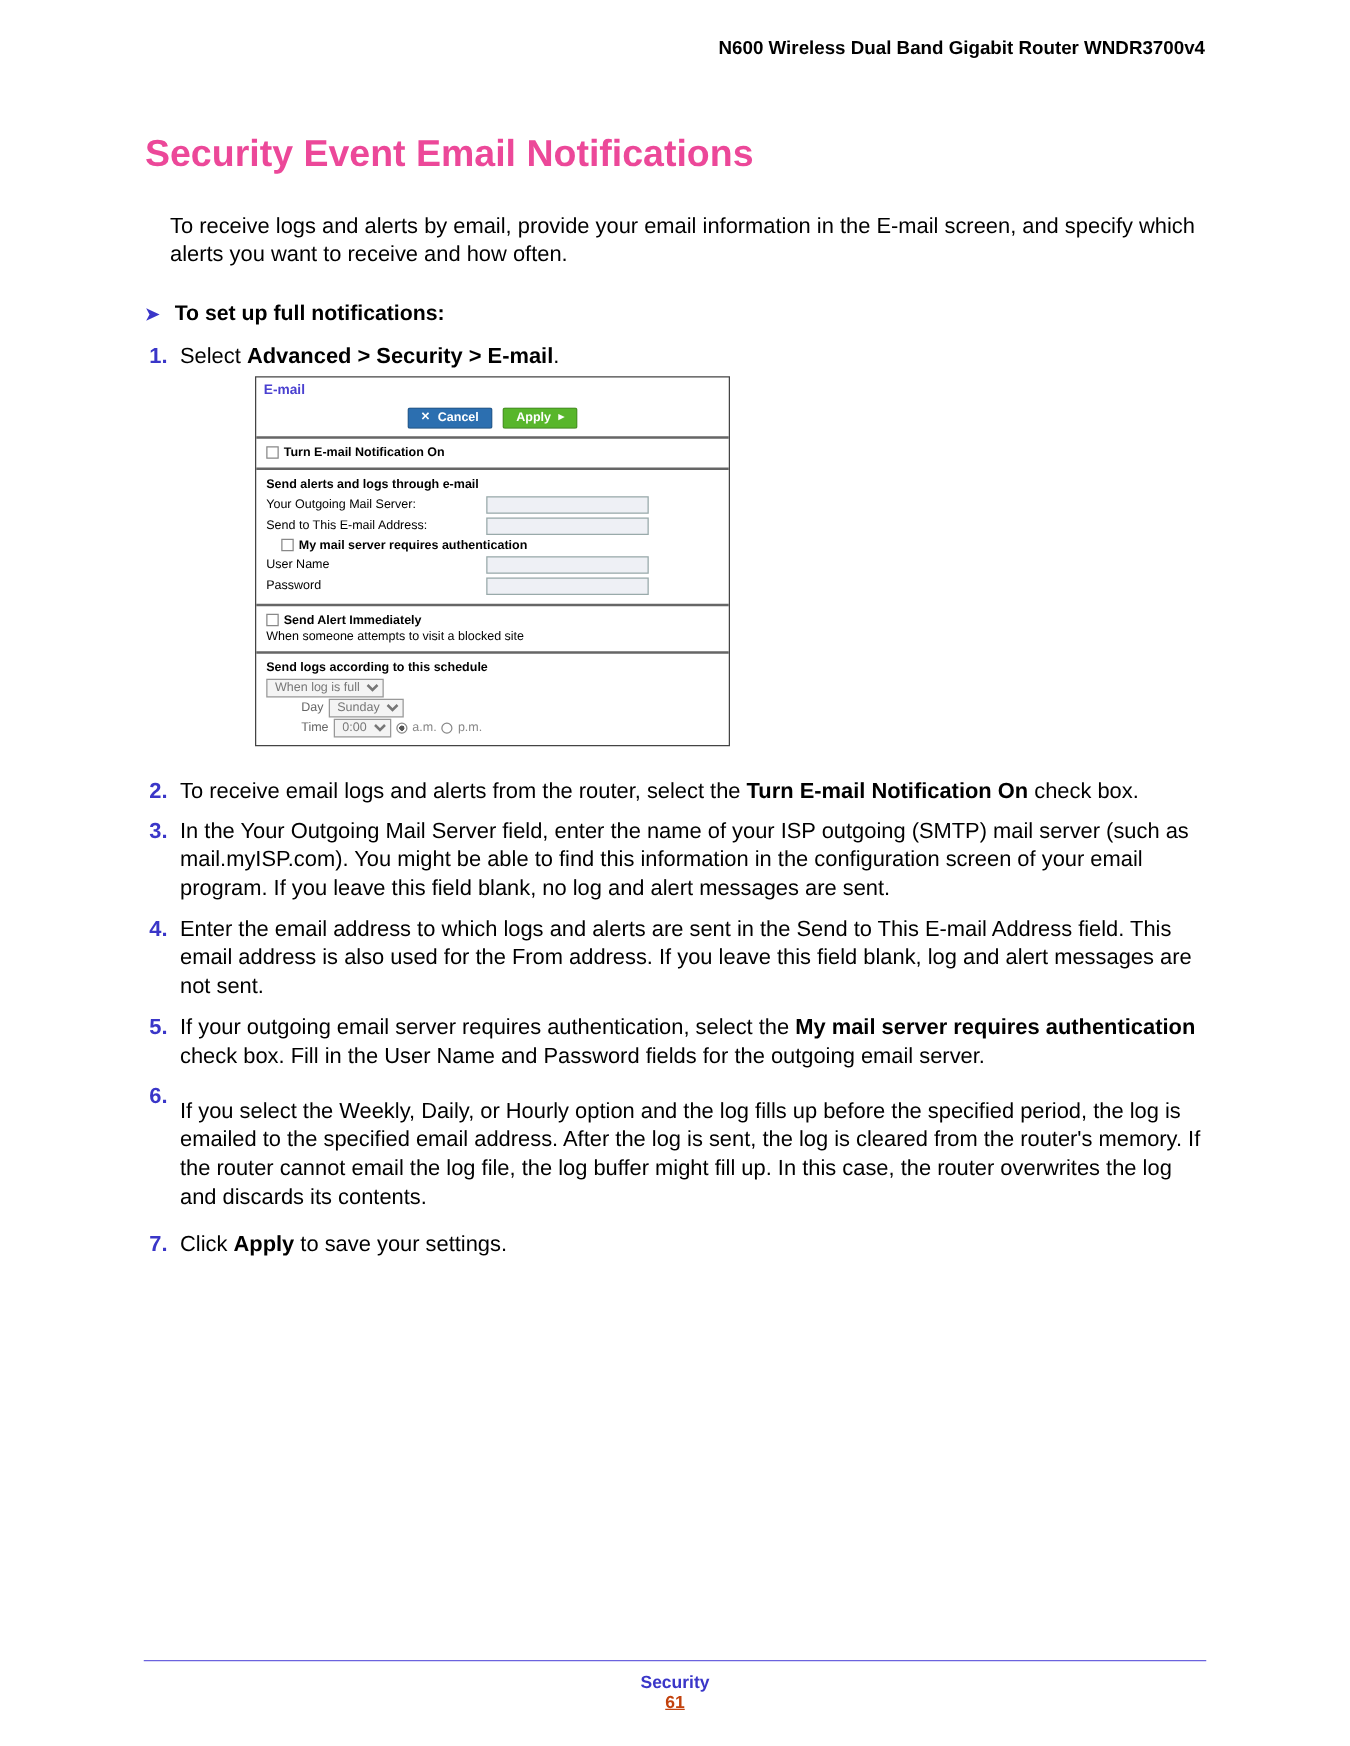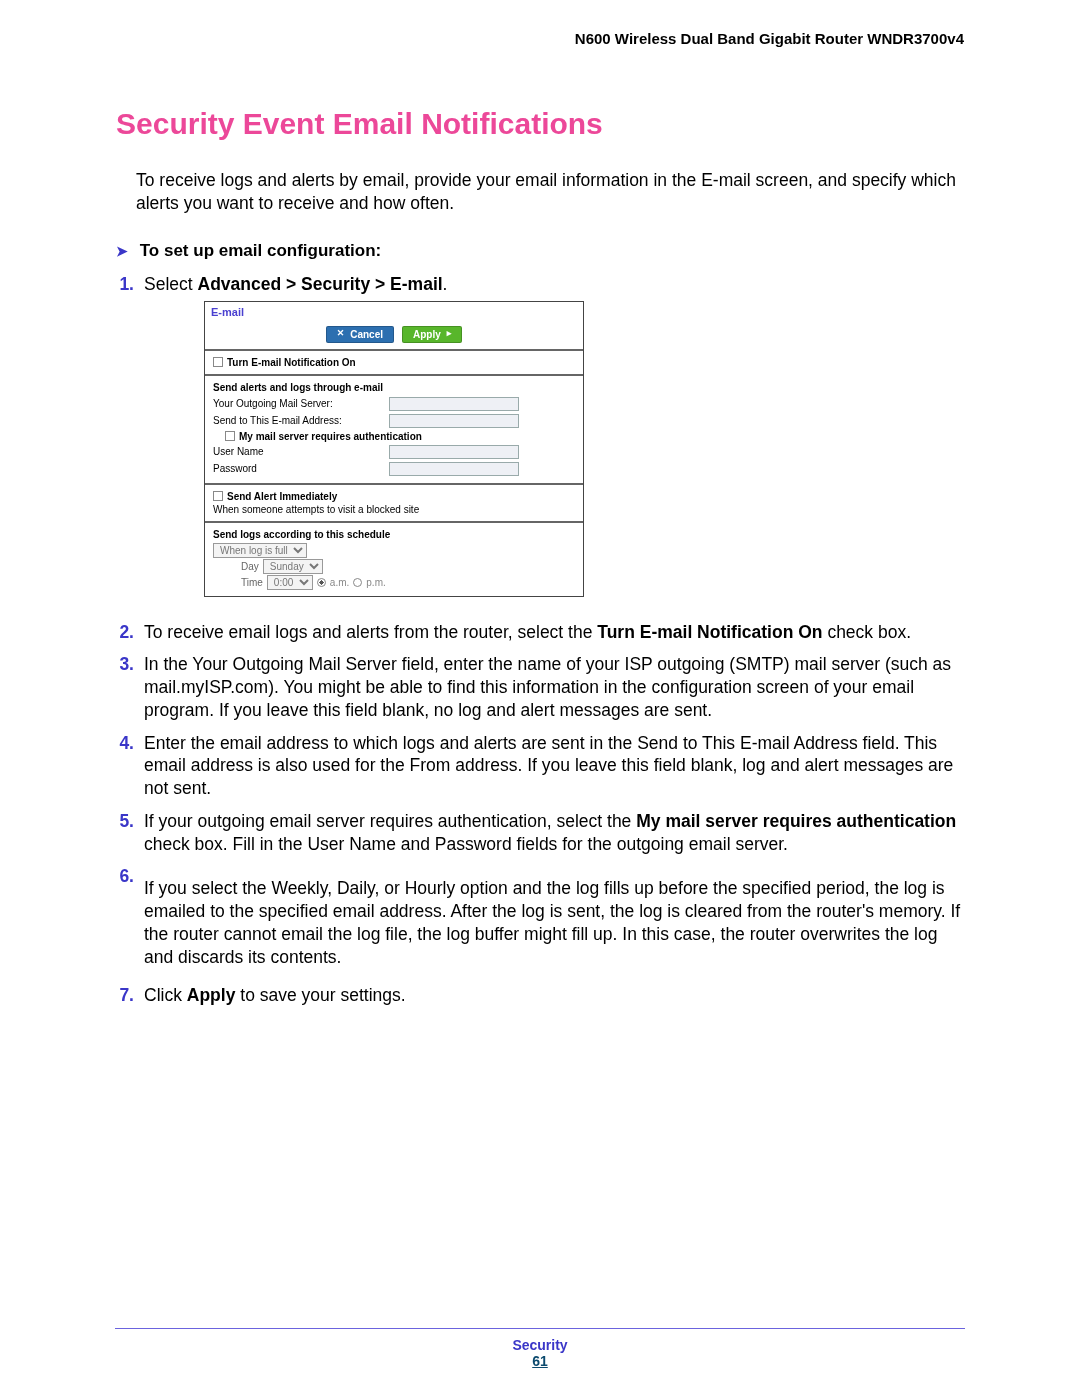--- a/index.html
+++ b/index.html
@@ -151,41 +151,41 @@
 
     .footer {
       position: absolute;
       bottom: 28px;
       left: 0; right: 0;
       text-align: center;
       font-size: 14px;
       font-weight: bold;
     }
     .footer .chap { color: #3a36c8; }
-    .footer .pg { color: #0c4a6e; text-decoration: underline; }
+    .footer .pg { color: #c2410c; text-decoration: underline; }
     .footer-rule {
       width: 850px;
       margin: 0 auto 8px auto;
       border: none;
       border-top: 1px solid #6b63de;
     }
   </style>
 </head>
 <body>
 
 <div class="page">
   <div class="header-title">N600 Wireless Dual Band Gigabit Router WNDR3700v4</div>
 
   <h1 class="section-title">Security Event Email Notifications</h1>
 
   <p class="intro">To receive logs and alerts by email, provide your email information in the E-mail screen, and specify which alerts you want to receive and how often.</p>
 
   <div class="proc-head">
     <span class="arrow">➤</span>
-    <span>To set up email configuration:</span>
+    <span>To set up full notifications:</span>
   </div>
 
   <ol class="steps">
     <li>
       <span class="num">1.</span>
       <span class="body">
         <span>Select </span><b>Advanced &gt; Security &gt; E-mail</b><span>.</span>
 
         
         <div class="shot">

